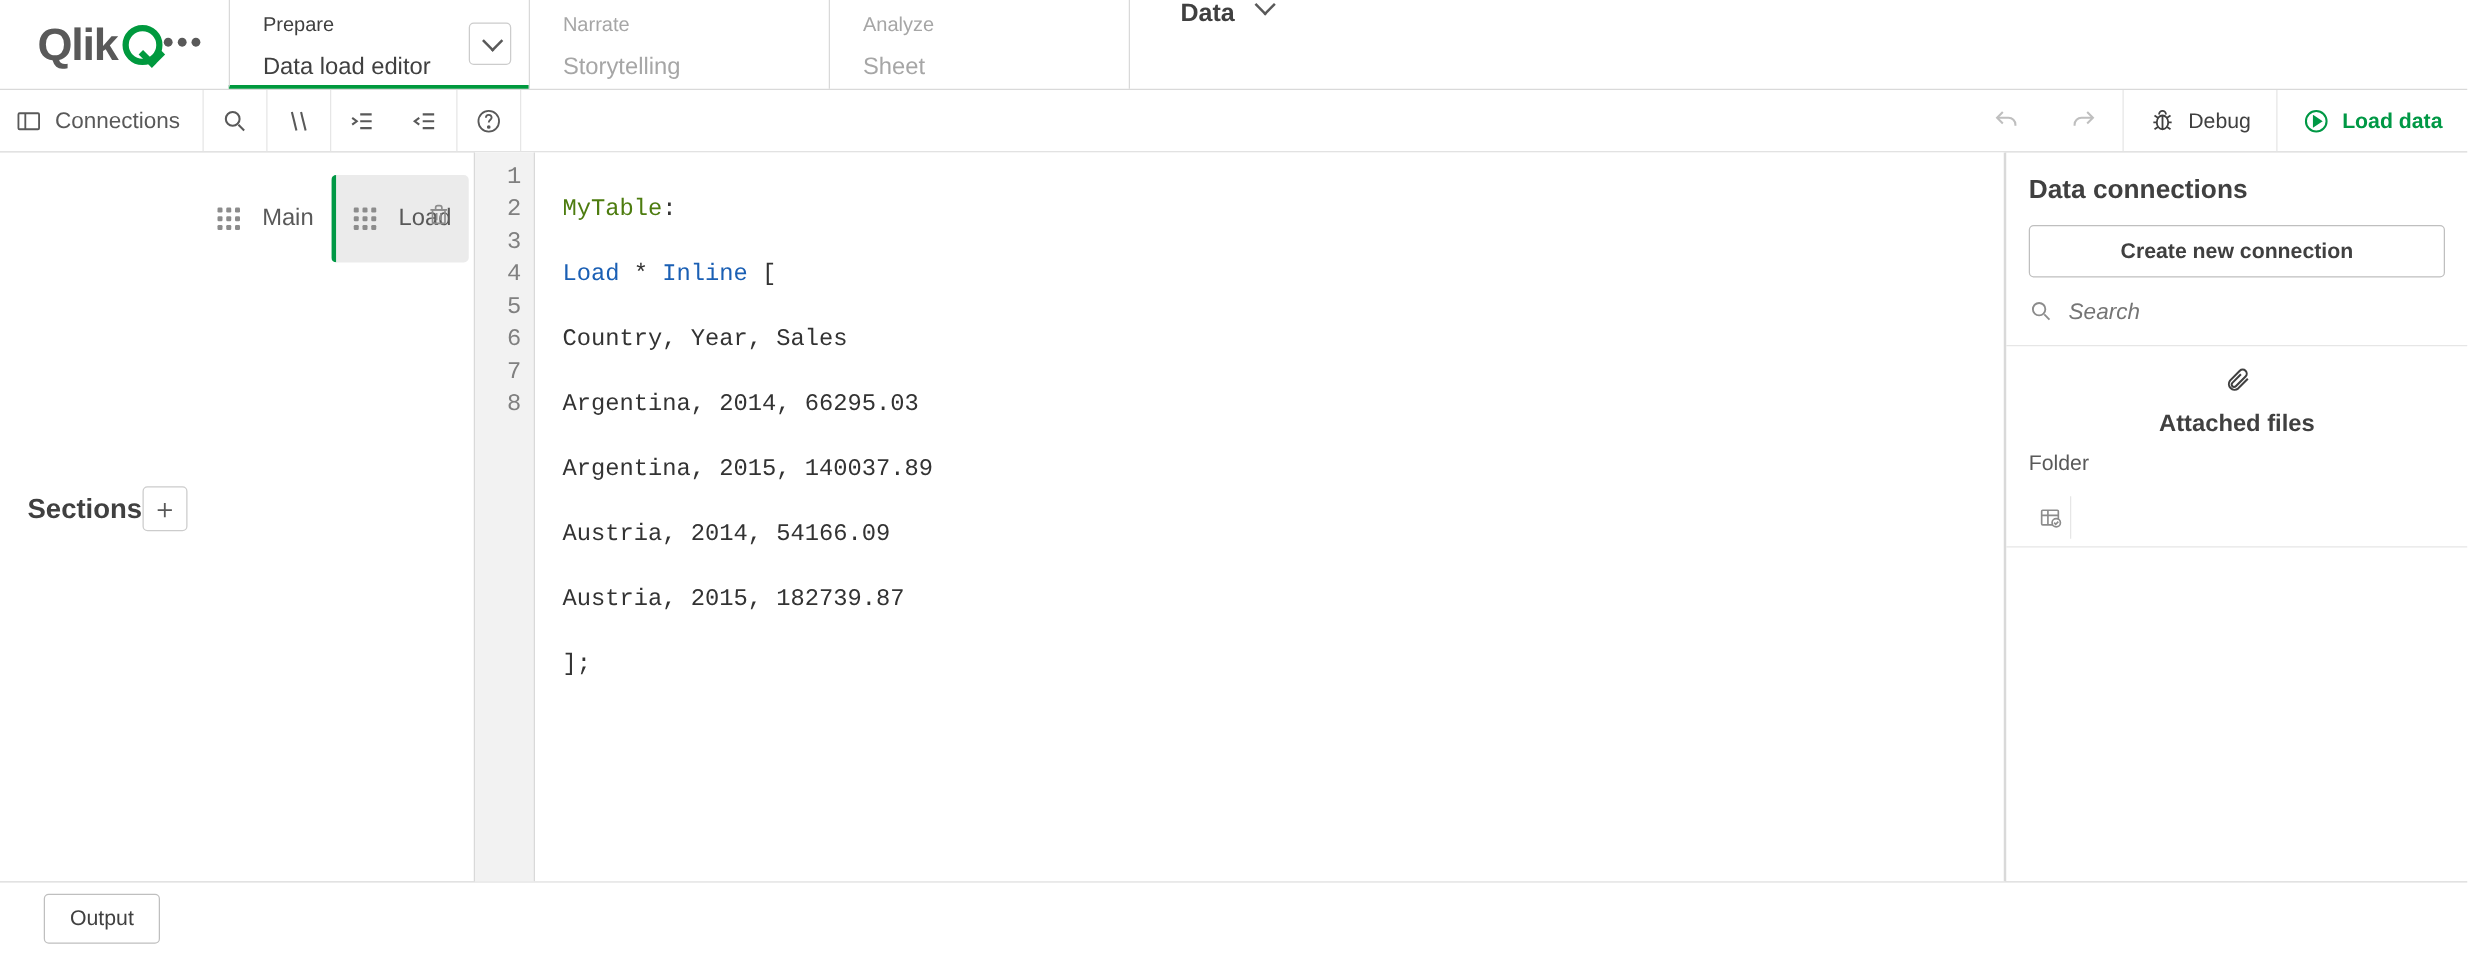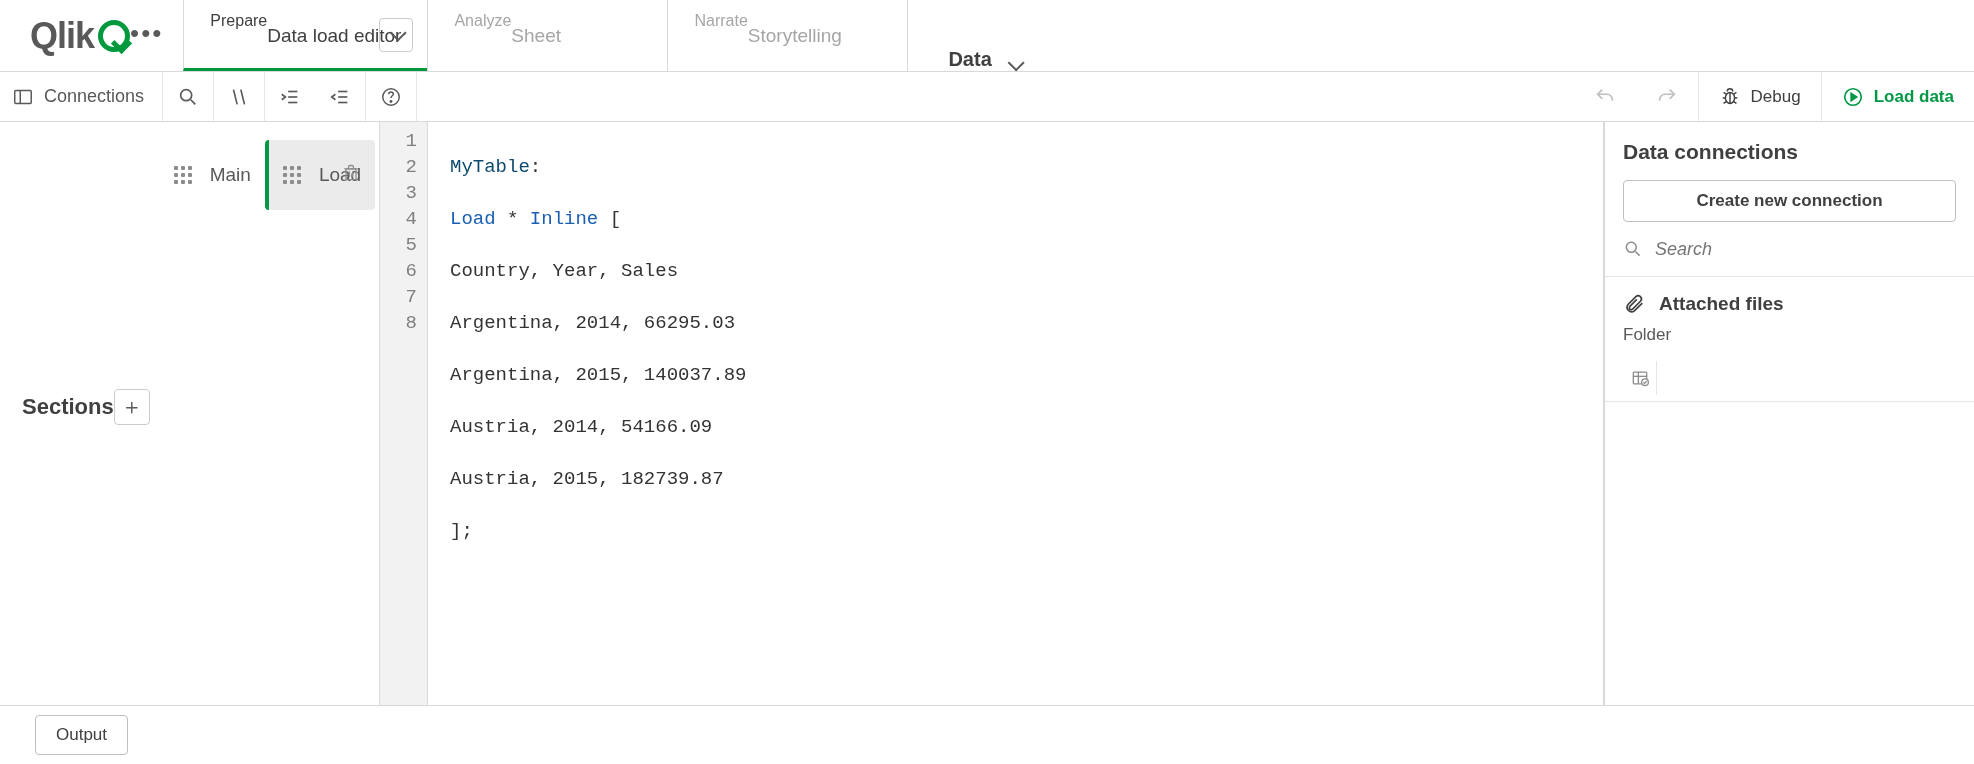--- a/index.html
+++ b/index.html
@@ -57,38 +57,39 @@
     color:#595959;
     letter-spacing: 2px;
     line-height: 1;
     padding-bottom:6px;
   }
   .nav-tab {
     border-left: 1px solid #d9d9d9;
     padding: 12px 26px 0 26px;
     min-width: 240px;
     display: flex;
+    flex-direction: column;
     justify-content: flex-start;
     position: relative;
   }
   .nav-tab.active { border-bottom: 3px solid #00993e; }
   .nav-tab .small { font-size: 16px; color:#404040; }
   .nav-tab.inactive .small,
   .nav-tab.inactive .big { color:#a6a6a6; }
   .nav-tab .big { font-size: 19px; color:#404040; margin-top:13px;}
   .nav-tab .chev-box{
     position:absolute; right:14px; top:18px;
     width:34px;height:34px;
     border:1px solid #ccc; border-radius:4px;
     display:flex;align-items:center;justify-content:center;
     color:#595959;font-size:16px;
   }
   .nav-data {
     border-left:1px solid #d9d9d9;
-    display:flex;align-items:flex-end;
+    display:flex;align-items:flex-start;
     padding:0 40px;
     gap:16px;
     font-size:20px;font-weight:600;color:#404040;
   }
   .chev-down{
     display:inline-block;
     width:12px;height:12px;
     border-right:2px solid #595959;
     border-bottom:2px solid #595959;
     transform:rotate(45deg) translateY(-3px);
@@ -184,21 +185,21 @@
     background:#f2f2f2;color:#808080;
     padding:6px 10px 0 0;
     border-right:1px solid #d9d9d9;
     line-height:26px;
   }
   .code{
     padding:6px 0 0 22px;line-height:26px;white-space:pre;
     color:#333;
   }
   .kw{color:#1a5fb4;}
-  .name{color:#0c4a6e;margin-top:22px;}
+  .name{color:#4d7c0f;margin-top:22px;}
 
   
   .rightpanel{
     width:370px;
     display:flex;flex-direction:column;
     border-left:1px solid #d9d9d9;
   }
   .rp-block{
     padding:18px 18px 16px 18px;
   }
@@ -216,21 +217,21 @@
     border-bottom:1px solid #e6e6e6;
     color:#8c8c8c;
   }
   .search-row input{
     border:none;outline:none;font-size:18px;font-style:italic;
     color:#737373;width:100%;
   }
   .attached-head{
     display:flex;align-items:center;gap:14px;
     padding:16px 18px 8px 18px;
-    font-size:19px;font-weight:600;color:#404040;
+    font-size:19px;font-weight:600;color:#404040;flex-direction:column;
   }
   .folder-lbl{padding:2px 18px 10px 18px;font-size:17px;color:#595959;}
   .folder-icon{
     padding:6px 18px;border-bottom:1px solid #e6e6e6;
     color:#8c8c8c;
   }
   .folder-icon span{
     display:inline-flex;align-items:center;justify-content:center;
     width:34px;height:34px;border-right:1px solid #e6e6e6;
   }
@@ -262,27 +263,27 @@
 
   <div class="nav-tab active">
     <span class="small">Prepare</span>
     <span class="big">Data load editor</span>
     <span class="chev-box">
         <span class="chev-down"></span>
       </span>
   </div>
 
   <div class="nav-tab inactive">
+    <span class="small">Narrate</span>
+    <span class="big">Storytelling</span>
+  </div>
+
+  <div class="nav-tab inactive">
     <span class="small">Analyze</span>
     <span class="big">Sheet</span>
-  </div>
-
-  <div class="nav-tab inactive">
-    <span class="small">Narrate</span>
-    <span class="big">Storytelling</span>
   </div>
 
   <div class="nav-data">
     <span>Data</span>
     <span class="chev-down"></span>
   </div>
 </div>
 
 <div class="toolbar">
   <div class="tb-btn conn">

